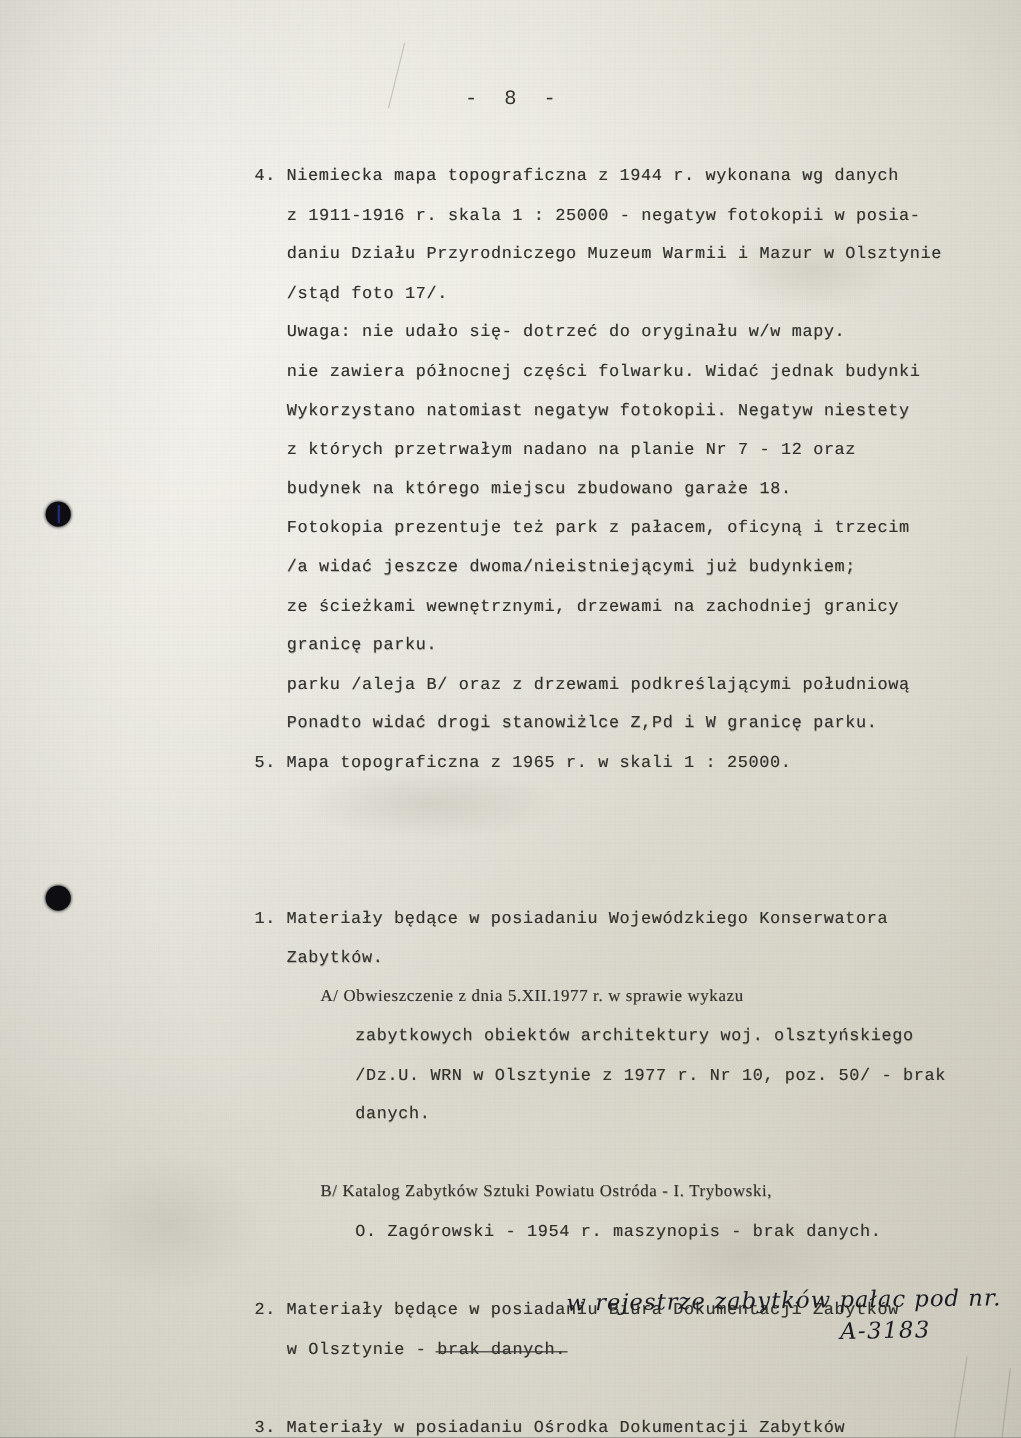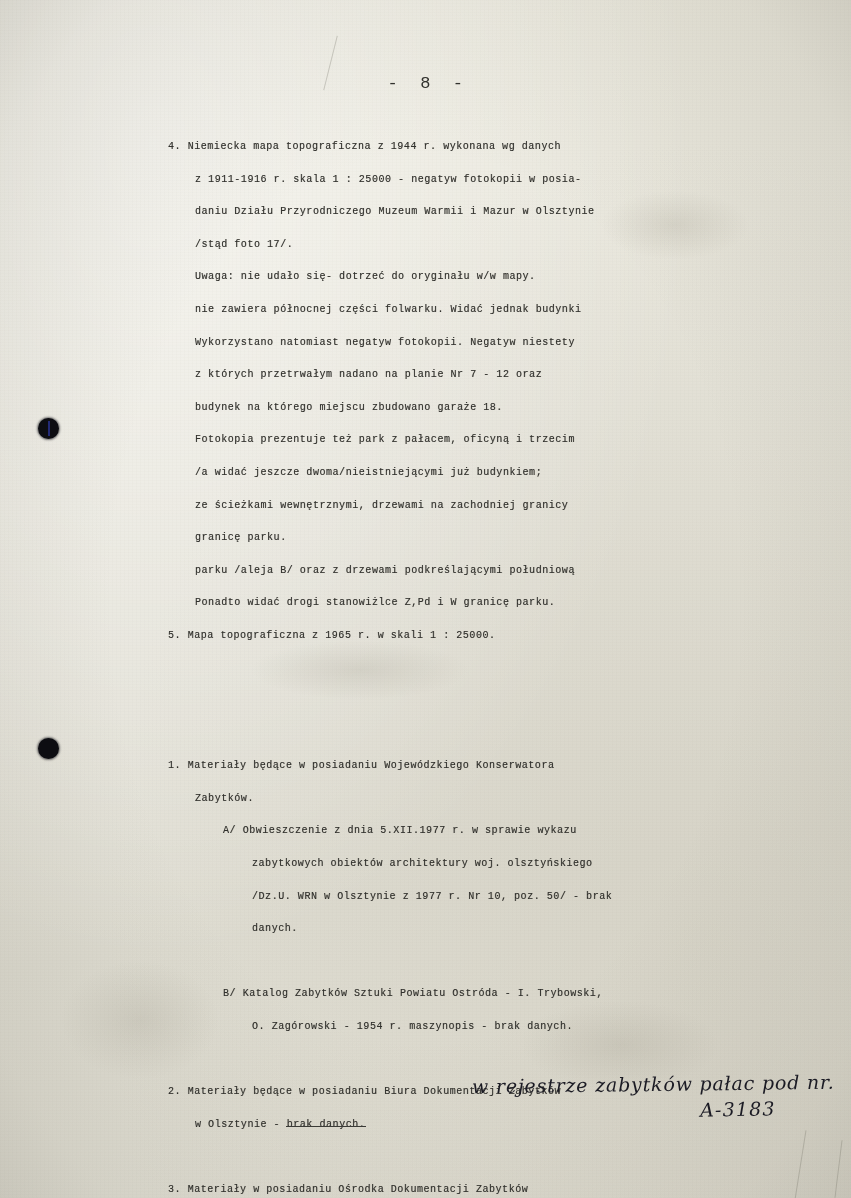--- a/index.html
+++ b/index.html
@@ -90,31 +90,32 @@
   
   .body {
     position: absolute;
     top: 131px;
     left: 168px;
     width: 672px;
   }
   .line {
     height: 32.6px;
     line-height: 32.6px;
-    font-size: 10px;
+    font-size: 14px;
     letter-spacing: 0.55px;
     white-space: pre;
     color: #31312d;
     text-shadow:
       0.35px 0.35px 0 rgba(60,58,52,0.33),
       -0.3px 0 0 rgba(70,68,60,0.18);
+    margin-left: 44px;
   }
   .ind0 { padding-left: 0; }
   .ind1 { padding-left: 27px; }
-  .ind2 { padding-left: 55px; }
+  .ind2 { padding-left: 55px; font-family: Liberation Serif, serif; }
   .ind3 { padding-left: 84px; }
   .gap { height: 32.6px; }
 
   .heading {
     position: relative;
     display: inline-block;
   }
   .heading .rule {
     position: absolute;
     left: 0;

